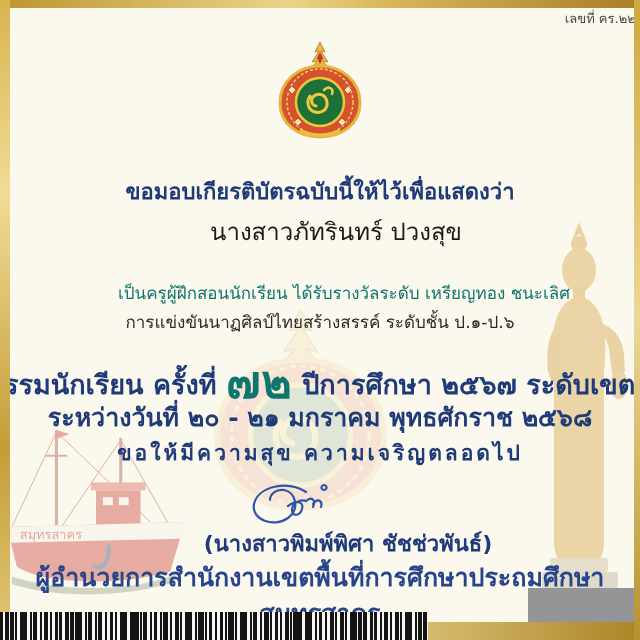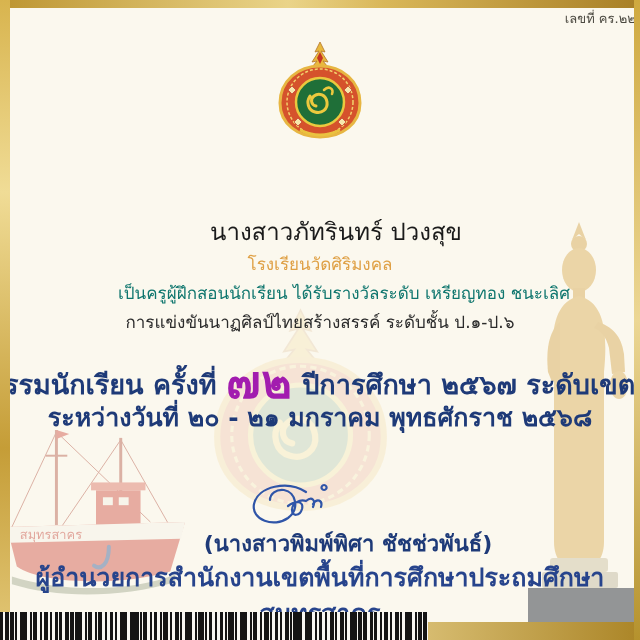--- a/index.html
+++ b/index.html
@@ -27,21 +27,21 @@
   .line{position:absolute;left:0;width:100%;text-align:center;z-index:10;line-height:1.45;}
   .doc-number{position:absolute;top:8px;right:-12px;font-size:13px;color:#4c4a41;z-index:10;}
   .org-title{top:136px;font-size:27px;font-weight:bold;color:#1e3a78;}
   .presents{top:176px;font-size:22px;font-weight:bold;color:#1e3a78;}
   .name{top:215px;font-size:24px;color:#1b1b1b;margin-left:16px;}
   .school{top:252px;font-size:17px;color:#dfa045;}
   .award{top:281px;font-size:17px;color:#0f766e;padding-left:24px;}
   .event{top:310px;font-size:17px;color:#2b2b2b;}
   .festival{position:absolute;top:346px;left:50%;transform:translateX(-50%);
     white-space:nowrap;z-index:10;font-size:27px;font-weight:bold;color:#1e3a78;line-height:1.6;}
-  .festival .num{font-size:46px;color:#a21caf;vertical-align:-4px;letter-spacing:1px;}
+  .festival .num{font-size:46px;color:#0f766e;vertical-align:-4px;letter-spacing:1px;}
   .date-line{top:400px;font-size:25px;font-weight:bold;color:#1e3a78;}
   .blessing{top:438px;font-size:21px;font-weight:bold;color:#1e3a78;letter-spacing:3px;}
   .signer{top:528px;font-size:22px;font-weight:bold;color:#1e3a78;padding-left:28px;}
   .signer-title{top:560px;font-size:25px;font-weight:bold;color:#27448c;}
   
   .emblem{position:absolute;left:266px;top:40px;width:108px;height:100px;z-index:9;}
   .emblem-watermark{position:absolute;left:188px;top:305px;width:225px;height:210px;opacity:.12;z-index:1;}
   .buddha{position:absolute;left:522px;top:222px;width:118px;height:418px;opacity:.5;z-index:2;}
   .boat{position:absolute;left:2px;top:428px;width:188px;height:188px;opacity:.42;z-index:2;}
   .signature{position:absolute;left:240px;top:476px;width:160px;height:58px;z-index:11;}
@@ -104,30 +104,31 @@
     <path d="M44,56 C40,62 42,70 49,72 C56,74 62,69 61,62 C60,55 53,52 48,56 C44,59 45,65 50,66" fill="none" stroke="#ecc93e" stroke-width="3" stroke-linecap="round"></path>
     <path d="M58,50 C63,45 68,49 66,54" fill="none" stroke="#ecc93e" stroke-width="2.5" stroke-linecap="round"></path>
     <path d="M26,46 l4,4 -4,4 -4,-4 Z" fill="#f6e7ae" stroke="#c23a27" stroke-width="0.7"></path>
     <path d="M82,46 l4,4 -4,4 -4,-4 Z" fill="#f6e7ae" stroke="#c23a27" stroke-width="0.7"></path>
     <path d="M32,78 l4,4 -4,4 -4,-4 Z" fill="#f6e7ae" stroke="#c23a27" stroke-width="0.7"></path>
     <path d="M76,78 l4,4 -4,4 -4,-4 Z" fill="#f6e7ae" stroke="#c23a27" stroke-width="0.7"></path>
     <path d="M34,90 Q54,100 74,90" stroke="#eac23f" stroke-width="3" fill="none"></path>
   </svg>
 
   <div class="doc-number">เลขที่ คร.๒๒๖๐</div>
+  <div class="line presents">ขอมอบเกียรติบัตรฉบับนี้ให้ไว้เพื่อแสดงว่า</div>
   <div class="line name">นางสาวภัทรินทร์ ปวงสุข</div>
-  <div class="line school">โรงเรียนวัดศิริมงคล</div>
   <div class="line award">เป็นครูผู้ฝึกสอนนักเรียน ได้รับรางวัลระดับ เหรียญทอง ชนะเลิศ</div>
   <div class="line event">การแข่งขันนาฏศิลป์ไทยสร้างสรรค์ ระดับชั้น ป.๑-ป.๖</div>
 
   <div class="festival">
     <span>งานศิลปหัตถกรรมนักเรียน ครั้งที่ </span><span class="num">๗๒</span><span> ปีการศึกษา ๒๕๖๗ ระดับเขตพื้นที่การศึกษา</span>
   </div>
 
   <div class="line date-line">ระหว่างวันที่ ๒๐ - ๒๑ มกราคม พุทธศักราช ๒๕๖๘</div>
+  <div class="line blessing">ขอให้มีความสุข ความเจริญตลอดไป</div>
 
   <svg class="signature" viewBox="0 0 160 58">
     <path d="M66,16 C48,4 18,10 14,28 C11,44 34,52 48,42 C60,33 56,16 44,14 C36,13 30,18 30,24 M48,30 C56,24 64,25 62,33 C60,40 52,41 52,34 C52,27 60,23 66,25 M66,25 C72,20 76,24 73,31 M73,28 C77,22 83,24 81,31 M84,14 a2.5,2.5 0 1 1 0.1,0" fill="none" stroke="#2f55a8" stroke-width="2.2" stroke-linecap="round"></path>
   </svg>
 
   <div class="line signer">(นางสาวพิมพ์พิศา ชัชช่วพันธ์)</div>
   <div class="line signer-title">ผู้อำนวยการสำนักงานเขตพื้นที่การศึกษาประถมศึกษาสมุทรสาคร</div>
 
   <div class="b-top"></div>
   <div class="b-left"></div>

